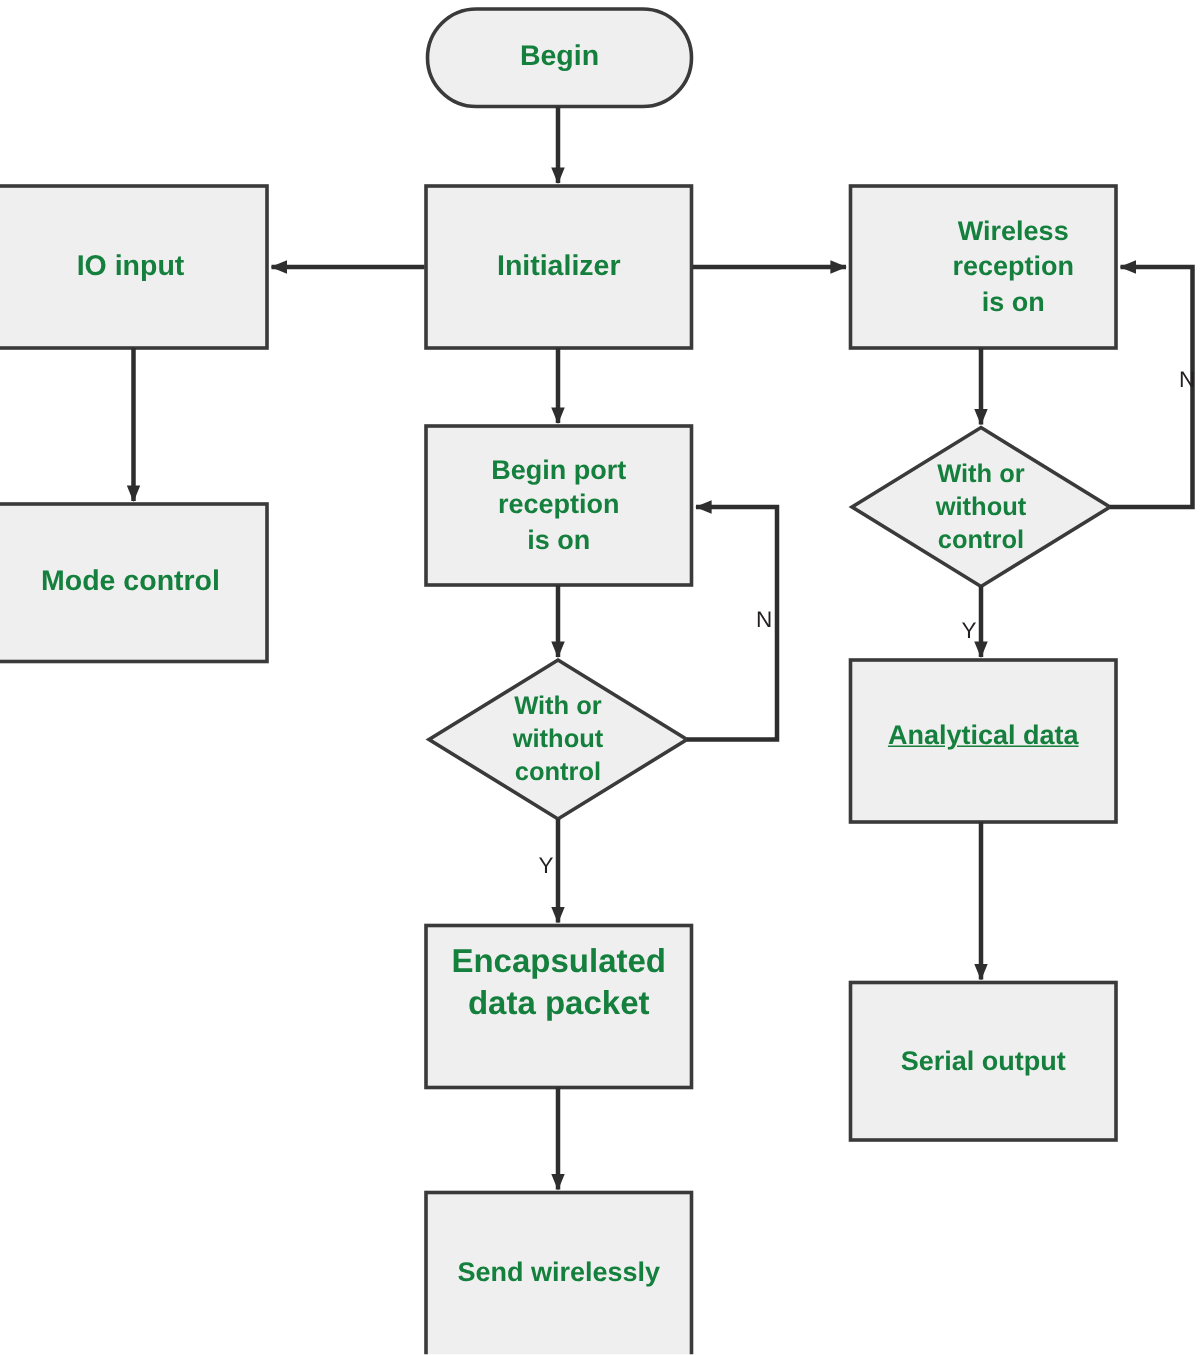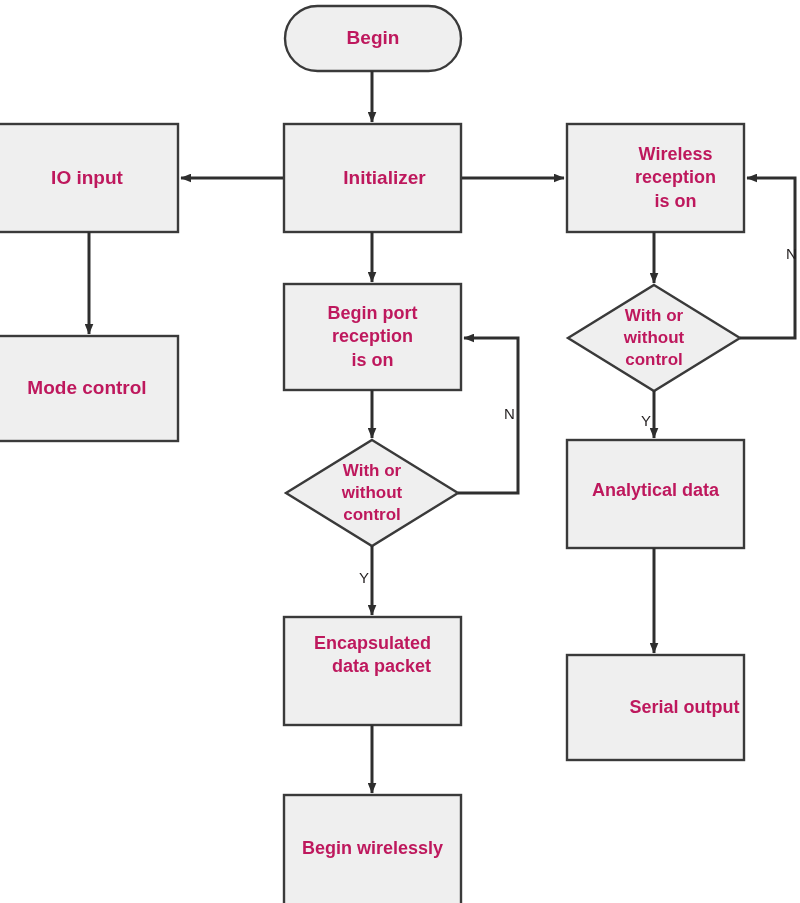--- a/index.html
+++ b/index.html
@@ -24,21 +24,21 @@
     width: 800px;
     height: 903px;
   }
   .node-label {
     position: absolute;
     display: flex;
     align-items: center;
     justify-content: center;
     text-align: center;
     font-weight: bold;
-    color: #be185d;
+    color: #15803d;
     line-height: 1.28;
     pointer-events: none;
     white-space: pre-line;
   }
   .edge-label {
     position: absolute;
     font-weight: normal;
     color: #231f20;
     font-size: 15px;
     line-height: 1;
@@ -103,50 +103,50 @@
 
     <path d="M740,338 L795,338 L795,178 L747,178" fill="none" stroke="#2e2e2e" stroke-width="3" marker-end="url(#arrowhead)"></path>
 
     <path d="M654,391 L654,438" fill="none" stroke="#2e2e2e" stroke-width="3" marker-end="url(#arrowhead)"></path>
 
     <path d="M654,548 L654,653" fill="none" stroke="#2e2e2e" stroke-width="3" marker-end="url(#arrowhead)"></path>
   </svg>
 
   <div class="node-label" style="left:285px; top:6px; width:176px; height:65px; font-size:19px;">Begin</div>
 
-  <div class="node-label" style="left:284px; top:124px; width:177px; height:108px; font-size:19px;margin-left:12px;">Initializer</div>
+  <div class="node-label" style="left:284px; top:124px; width:177px; height:108px; font-size:19px;">Initializer</div>
 
   <div class="node-label" style="left:-4px; top:124px; width:182px; height:108px; font-size:19px;">IO input</div>
 
   <div class="node-label" style="left:-4px; top:336px; width:182px; height:105px; font-size:19px;">Mode control</div>
 
   <div class="node-label" style="left:284px; top:284px; width:177px; height:106px; font-size:18px;">Begin port
 reception
 is on</div>
 
   <div class="node-label" style="left:286px; top:440px; width:172px; height:106px; font-size:17px;">With or
 without
 control</div>
 
-  <div class="node-label" style="left:284px; top:617px; width:177px; height:76px; font-size:18px;text-align:right;">Encapsulated
+  <div class="node-label" style="left:284px; top:617px; width:177px; height:76px; font-size:22px;">Encapsulated
 data packet</div>
 
-  <div class="node-label" style="left:284px; top:795px; width:177px; height:108px; font-size:18px;">Begin wirelessly</div>
+  <div class="node-label" style="left:284px; top:795px; width:177px; height:108px; font-size:18px;">Send wirelessly</div>
 
   <div class="node-label" style="left:567px; top:124px; width:177px; height:108px; font-size:18px;margin-left:20px;">Wireless
 reception
 is on</div>
 
   <div class="node-label" style="left:568px; top:285px; width:172px; height:106px; font-size:17px;">With or
 without
 control</div>
 
-  <div class="node-label" style="left:567px; top:440px; width:177px; height:102px; font-size:18px;">Analytical data</div>
+  <div class="node-label" style="left:567px; top:440px; width:177px; height:102px; font-size:18px;text-decoration:underline;">Analytical data</div>
 
-  <div class="node-label" style="left:567px; top:655px; width:177px; height:105px; font-size:18px;padding-left:29px;">Serial output</div>
+  <div class="node-label" style="left:567px; top:655px; width:177px; height:105px; font-size:18px;">Serial output</div>
 
   <div class="edge-label" style="left:504px; top:406px;">N</div>
 
   <div class="edge-label" style="left:359px; top:570px;">Y</div>
 
   <div class="edge-label" style="left:786px; top:246px;">N</div>
 
   <div class="edge-label" style="left:641px; top:413px;">Y</div>
 
 </div>

